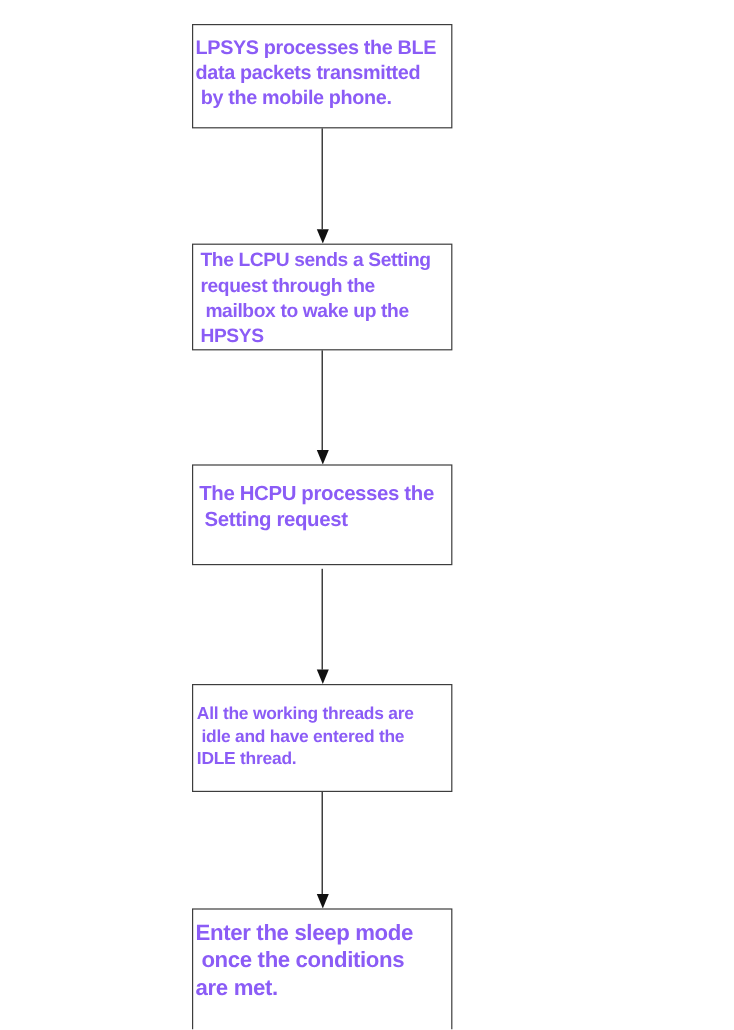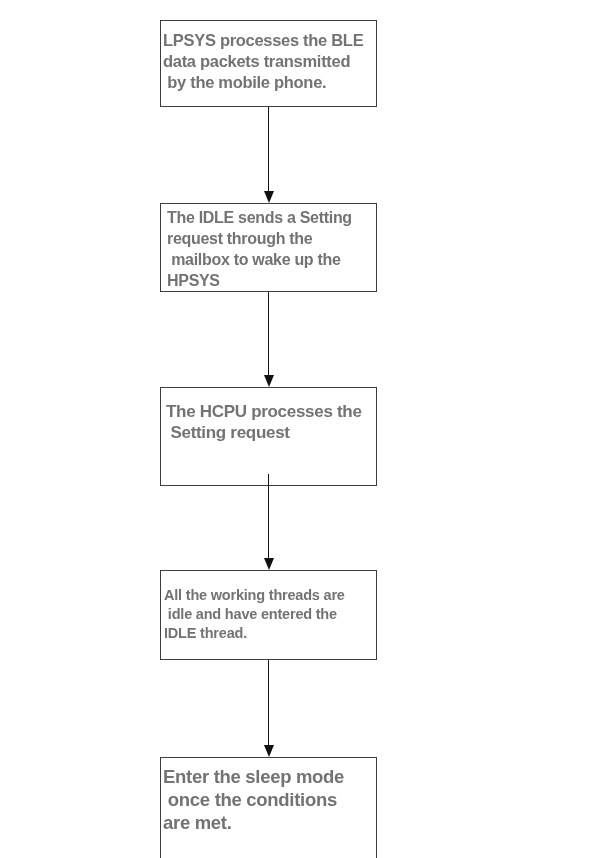--- a/index.html
+++ b/index.html
@@ -15,29 +15,29 @@
     font-family: "Liberation Sans", sans-serif;
     overflow: hidden;
   }
   .flow-box {
     position: absolute;
     left: 160px;
     width: 217px;
     box-sizing: border-box;
     background: #ffffff;
     border: 1px solid #3d3d3d;
-    color: #737373;
+    color: #8b5cf6;
     font-weight: 700;
     white-space: pre-wrap;
     letter-spacing: -0.3px;
     overflow: hidden;
   }
   .b1 { top: 20px;  height: 87px; font-size: 16.5px; line-height: 21px; padding: 9px 1px 0 2px; }
   .b2 { top: 203px; height: 89px; font-size: 16px;   line-height: 21px; padding: 3px 1px 0 6px; }
-  .b3 { top: 387px; height: 99px; font-size: 17px;   line-height: 21px; padding: 13px 1px 12px 5px; }
+  .b3 { top: 387px; height: 84px; font-size: 17px;   line-height: 21px; padding: 13px 1px 12px 5px; }
   .b4 { top: 570px; height: 90px; font-size: 14.5px; line-height: 19px; padding: 15px 13px 0 3px; letter-spacing: -0.2px; }
   .b5 { top: 757px; height: 112px; font-size: 18.5px; line-height: 23px; padding: 7px 1px 0 2px; }
 
   .arrow {
     position: absolute;
     left: 262px;
     width: 13px;
     display: flex;
     flex-direction: column;
     align-items: center;
@@ -66,21 +66,21 @@
 
   <div class="flow-box b1">LPSYS processes the BLE
 data packets transmitted
  by the mobile phone.</div>
 
   <div class="arrow a1">
     <div class="shaft"></div>
     <div class="head"></div>
   </div>
 
-  <div class="flow-box b2">The IDLE sends a Setting
+  <div class="flow-box b2">The LCPU sends a Setting
 request through the
  mailbox to wake up the
 HPSYS</div>
 
   <div class="arrow a2">
     <div class="shaft"></div>
     <div class="head"></div>
   </div>
 
   <div class="flow-box b3">The HCPU processes the

